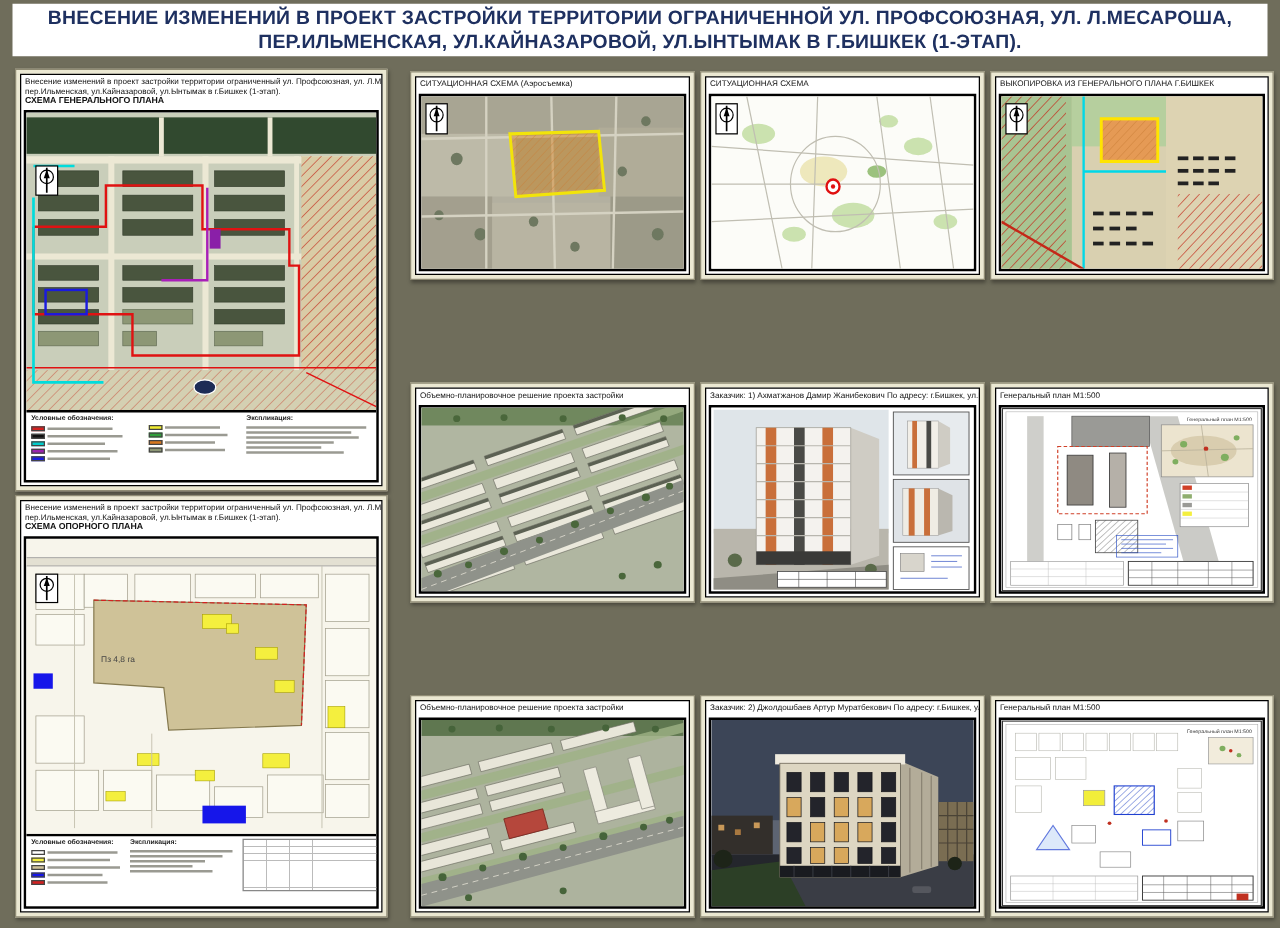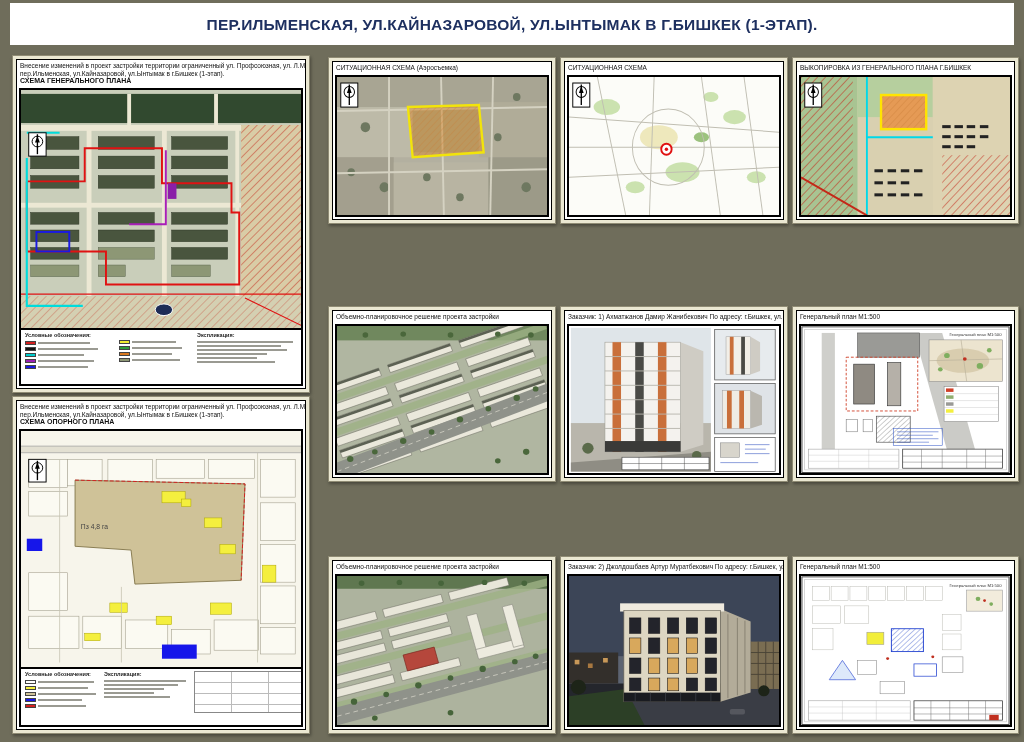--- a/index.html
+++ b/index.html
@@ -67,20 +67,21 @@
     <pattern id="bluehatch" width="4" height="4" patternUnits="userSpaceOnUse" patternTransform="rotate(45)">
       <line x1="0" y1="0" x2="0" y2="4" stroke="#3050c8" stroke-width="0.8"></line>
     </pattern>
     <pattern id="grayhatch" width="4" height="4" patternUnits="userSpaceOnUse" patternTransform="rotate(45)">
       <line x1="0" y1="0" x2="0" y2="4" stroke="#777" stroke-width="0.8"></line>
     </pattern>
   </defs>
 </svg>
 
 <div class="board-title">
+  <div>ВНЕСЕНИЕ ИЗМЕНЕНИЙ В ПРОЕКТ ЗАСТРОЙКИ ТЕРРИТОРИИ ОГРАНИЧЕННОЙ УЛ. ПРОФСОЮЗНАЯ, УЛ. Л.МЕСАРОША,</div>
   <div>ПЕР.ИЛЬМЕНСКАЯ, УЛ.КАЙНАЗАРОВОЙ, УЛ.ЫНТЫМАК В Г.БИШКЕК (1-ЭТАП).</div>
 </div>
 
 <div class="panel" style="left:12px;top:55px;width:298px;height:338px">
   <div class="pframe">
     <div class="ptitle">
       <div>Внесение изменений в проект застройки территории ограниченный ул. Профсоюзная, ул. Л.Месароша,</div>
       <div>пер.Ильменская, ул.Кайназаровой, ул.Ынтымак в г.Бишкек (1-этап).</div>
       <div class="l3">СХЕМА ГЕНЕРАЛЬНОГО ПЛАНА</div>
     </div>

